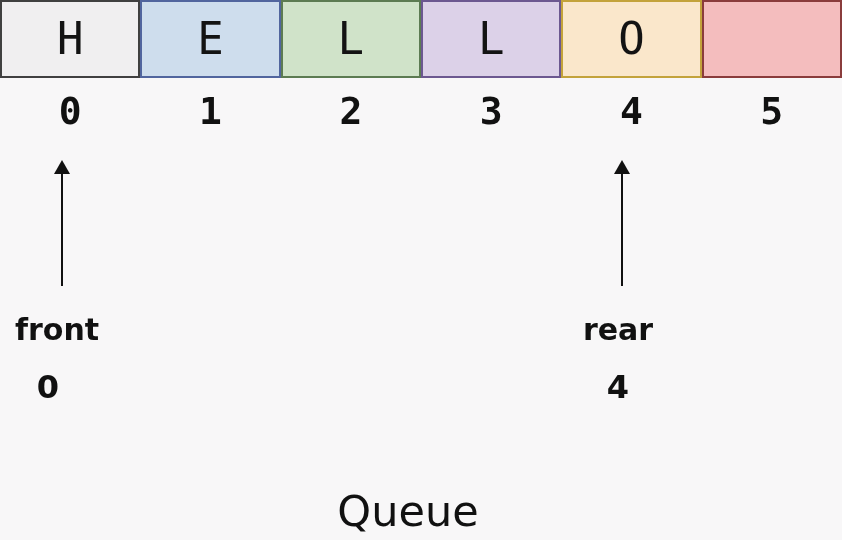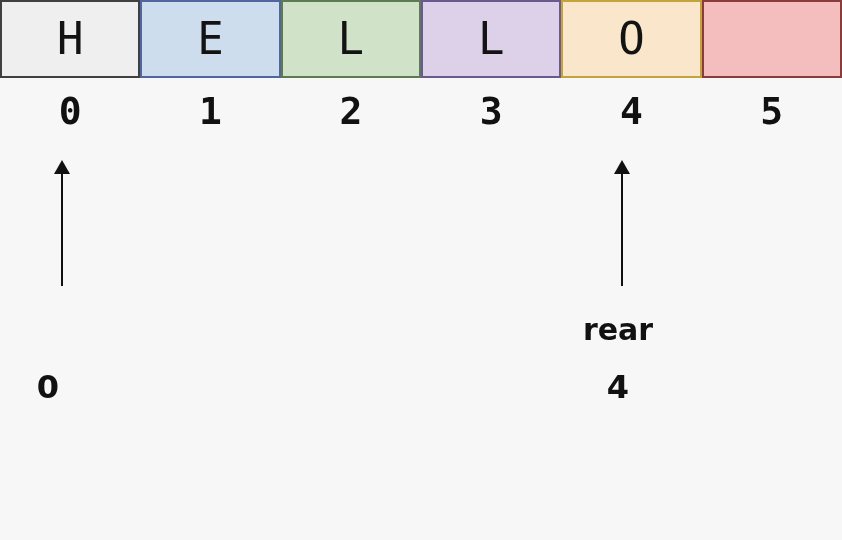--- a/index.html
+++ b/index.html
@@ -156,23 +156,25 @@
     <div class="index">2</div>
     <div class="index">3</div>
     <div class="index">4</div>
     <div class="index">5</div>
   </div>
 
   <div id="front-arrow" class="pointer-arrow">
     <div class="head"></div>
     <div class="shaft"></div>
   </div>
+  <div id="front-label" class="pointer-label">front</div>
   <div id="front-value" class="pointer-value">0</div>
 
   <div id="rear-arrow" class="pointer-arrow">
     <div class="head"></div>
     <div class="shaft"></div>
   </div>
   <div id="rear-label" class="pointer-label">rear</div>
   <div id="rear-value" class="pointer-value">4</div>
 
+  <div id="diagram-title">Queue</div>
 
 </div>
 
 </body></html>

